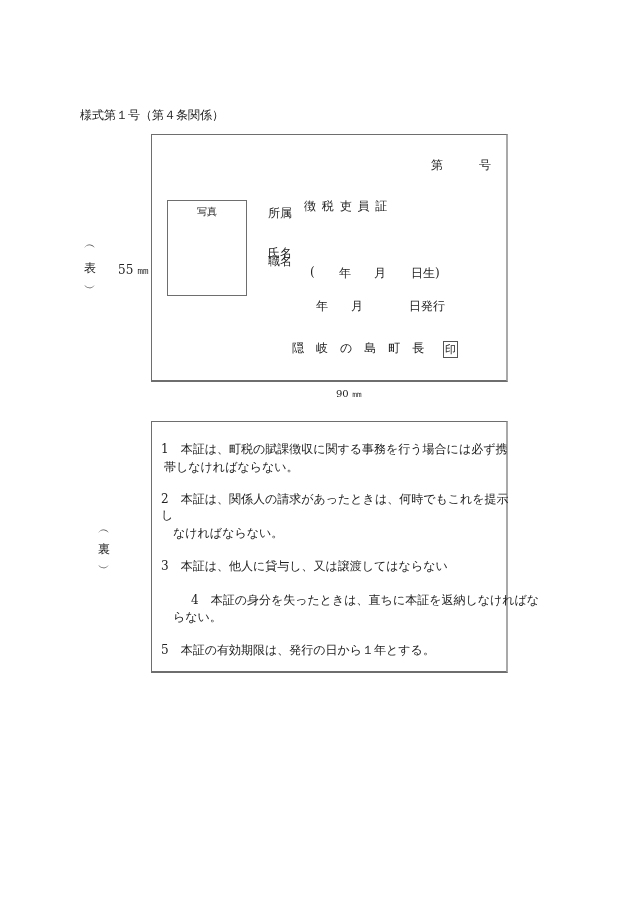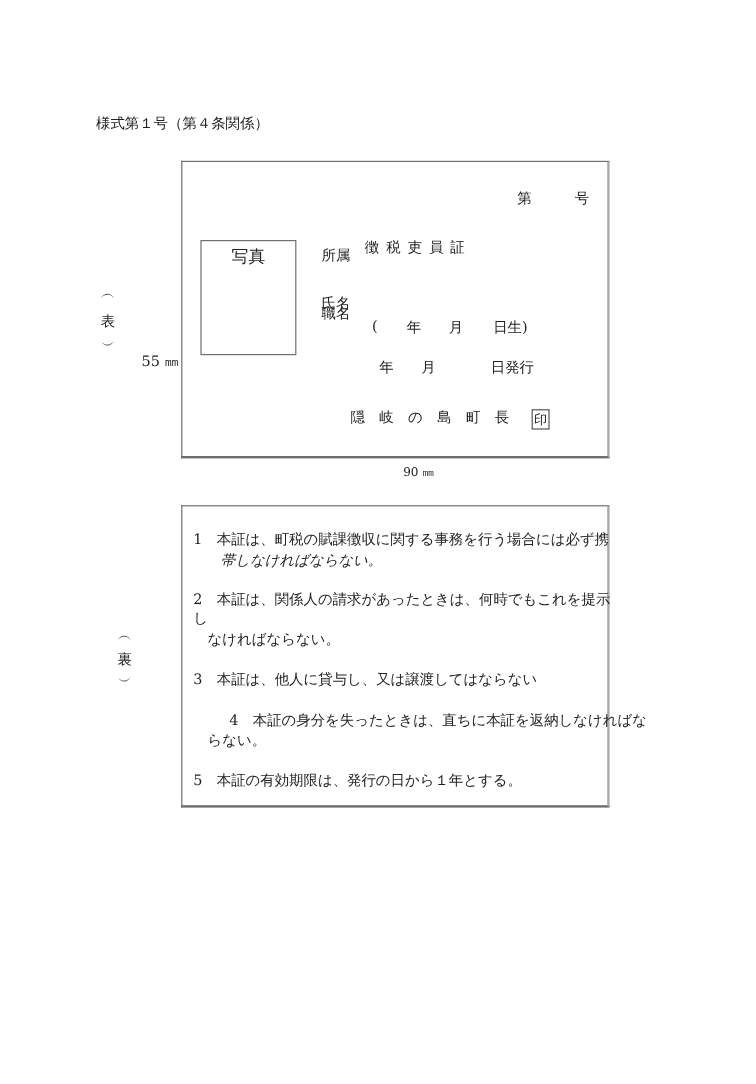--- a/index.html
+++ b/index.html
@@ -2,52 +2,52 @@
 <html><head>
 <meta charset="utf-8">
 <style>
   html, body { margin: 0; padding: 0; background: #ffffff; }
   body {
     width: 630px; height: 903px; position: relative; overflow: hidden;
     font-family: "DejaVu Serif", "Liberation Serif", serif;
     color: #222222;
   }
   .abs { position: absolute; white-space: nowrap; }
-  .form-title { left: 80px; top: 95px; font-size: 12px; }
+  .form-title { left: 80px; top: 107px; font-size: 12px; }
   .card {
     left: 151px; top: 134px; width: 354px; height: 245px;
     border: 1px solid #6e6e6e; border-right: 2px solid #a9a9a9; border-bottom: 2px solid #6e6e6e;
     box-sizing: content-box;
   }
   .back {
     left: 151px; top: 421px; width: 354px; height: 249px;
     border: 1px solid #6e6e6e; border-right: 2px solid #a9a9a9; border-bottom: 2px solid #6e6e6e;
   }
   .t12 { font-size: 12px; }
   .photo {
     left: 167px; top: 200px; width: 78px; height: 94px;
     border: 1px solid #6e6e6e;
   }
-  .photo-label { position: absolute; top: 4px; left: 0; right: 0; text-align: center; font-size: 14px; }
+  .photo-label { position: absolute; top: 4px; left: 0; right: 0; text-align: center; font-size: 10px; }
   .seal {
     display: inline-block; border: 1px solid #555; padding: 0 1px; line-height: 15px; font-size: 11px;
   }
   .side-label { font-size: 12px; text-align: center; width: 20px; line-height: 20px; }
   .side-paren { font-size: 12px; color: #555; }
   .rule { font-size: 12px; line-height: 18px; }
 </style>
 </head>
 <body>
 
 <div class="abs form-title">様式第１号（第４条関係）</div>
 
 <div class="abs side-paren" style="left:84px; top:236px;">︵</div>
 <div class="abs side-label" style="left:80px; top:258px;">表</div>
 <div class="abs side-paren" style="left:84px; top:280px;">︶</div>
-<div class="abs t12" style="left:118px; top:262px;margin-top:31px;">55 ㎜</div>
+<div class="abs t12" style="left:118px; top:262px;">55 ㎜</div>
 
 <div class="abs card"></div>
 <div class="abs t12" style="left:431px; top:157px;">第</div>
 <div class="abs t12" style="left:479px; top:157px;">号</div>
 <div class="abs t12" style="left:304px; top:178px; letter-spacing:1px;margin-top:20px;">徴 税 吏 員 証</div>
 
 <div class="abs photo">
   <div class="photo-label">写真</div>
 </div>
 
@@ -69,21 +69,21 @@
 
 <div class="abs t12" style="left:336px; top:387px; font-size:10px;">90 ㎜</div>
 
 <div class="abs side-paren" style="left:98px; top:521px;">︵</div>
 <div class="abs side-label" style="left:94px; top:539px;">裏</div>
 <div class="abs side-paren" style="left:98px; top:560px;">︶</div>
 
 <div class="abs back"></div>
 
 <div class="abs rule" style="left:161px; top:440px;">1　本証は、町税の賦課徴収に関する事務を行う場合には必ず携</div>
-<div class="abs rule" style="left:172px; top:458px;font-style:italic;">　帯しなければならない。</div>
+<div class="abs rule" style="left:152px; top:458px;">　帯しなければならない。</div>
 
 <div class="abs rule" style="left:161px; top:490px;">2　本証は、関係人の請求があったときは、何時でもこれを提示</div>
 <div class="abs rule" style="left:161px; top:506px;">し</div>
 <div class="abs rule" style="left:161px; top:524px;">　なければならない。</div>
 
 <div class="abs rule" style="left:161px; top:557px;">3　本証は、他人に貸与し、又は譲渡してはならない</div>
 
 <div class="abs rule" style="left:161px; top:591px;margin-left:30px;">4　本証の身分を失ったときは、直ちに本証を返納しなければな</div>
 <div class="abs rule" style="left:161px; top:608px;">　らない。</div>
 

